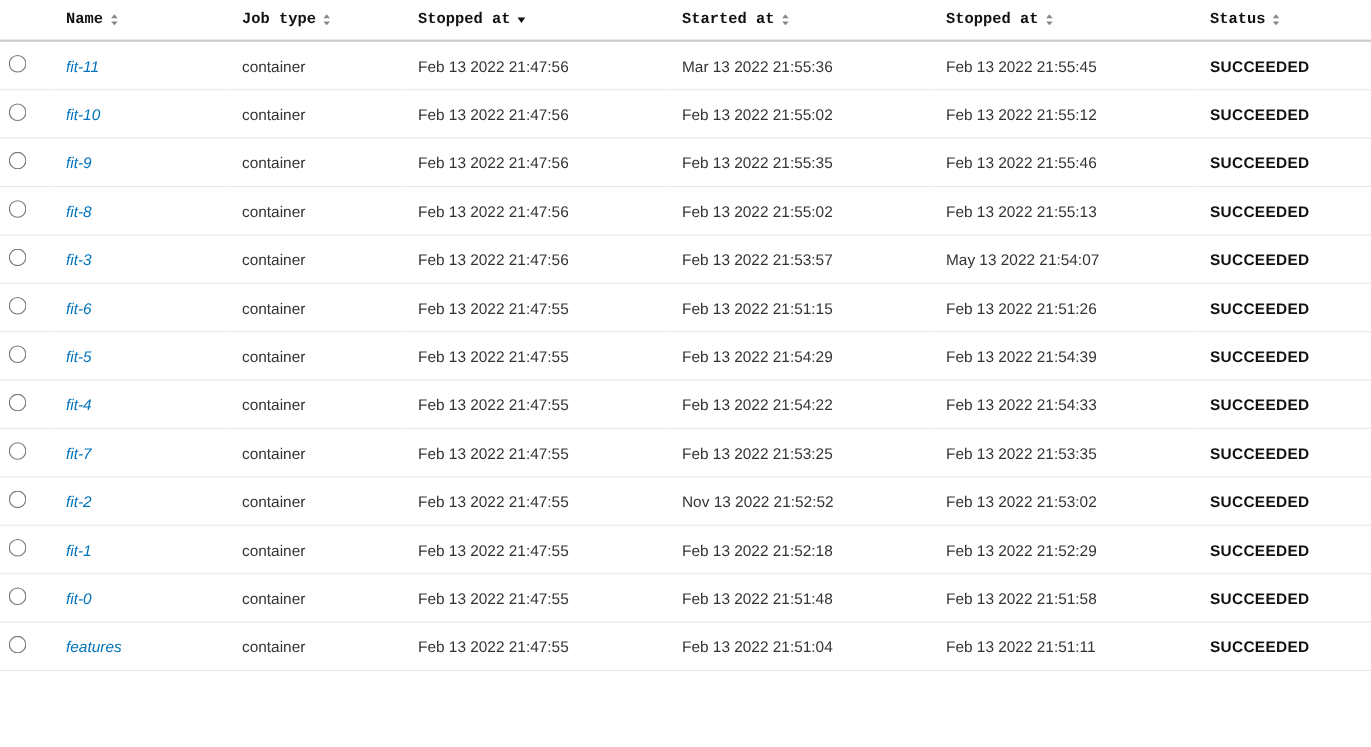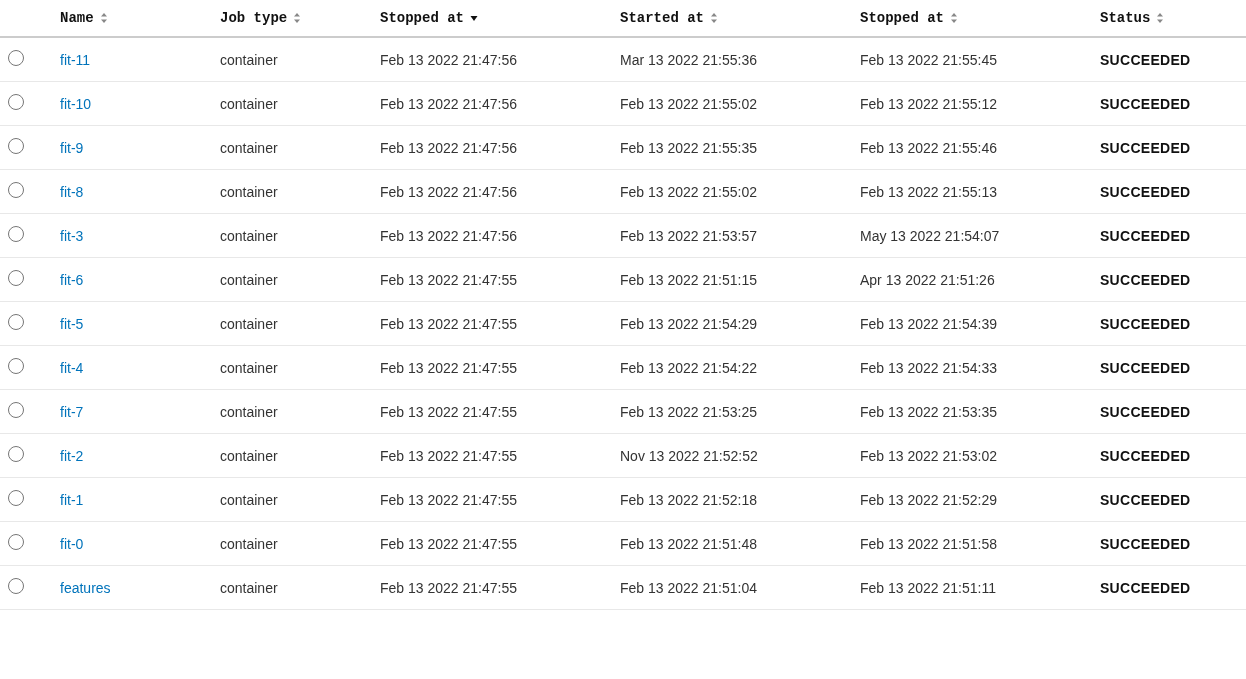--- a/index.html
+++ b/index.html
@@ -69,20 +69,21 @@
     .row-radio {
       width: 16px;
       height: 16px;
       cursor: pointer;
       accent-color: #0073bb;
     }
     .name-link {
       color: #0073bb;
       text-decoration: none;
       cursor: pointer;
+      font-style: italic;
     }
     .status-succeeded {
       font-weight: 700;
       color: #111;
       letter-spacing: 0.02em;
     }
     
     .arrow-down {
       display: inline-block;
       width: 8px;
@@ -223,21 +224,21 @@
           <td>Feb 13 2022 21:53:57</td>
           <td>May 13 2022 21:54:07</td>
           <td class="status-succeeded">SUCCEEDED</td>
         </tr>
         <tr>
           <td class="checkbox-cell"><input type="radio" name="row-select" class="row-radio" style=""></td>
           <td><a class="name-link" href="#">fit-6</a></td>
           <td>container</td>
           <td>Feb 13 2022 21:47:55</td>
           <td>Feb 13 2022 21:51:15</td>
-          <td>Apr 13 2022 21:51:26</td>
+          <td>Feb 13 2022 21:51:26</td>
           <td class="status-succeeded">SUCCEEDED</td>
         </tr>
         <tr>
           <td class="checkbox-cell"><input type="radio" name="row-select" class="row-radio" style=""></td>
           <td><a class="name-link" href="#">fit-5</a></td>
           <td>container</td>
           <td>Feb 13 2022 21:47:55</td>
           <td>Feb 13 2022 21:54:29</td>
           <td>Feb 13 2022 21:54:39</td>
           <td class="status-succeeded">SUCCEEDED</td>

